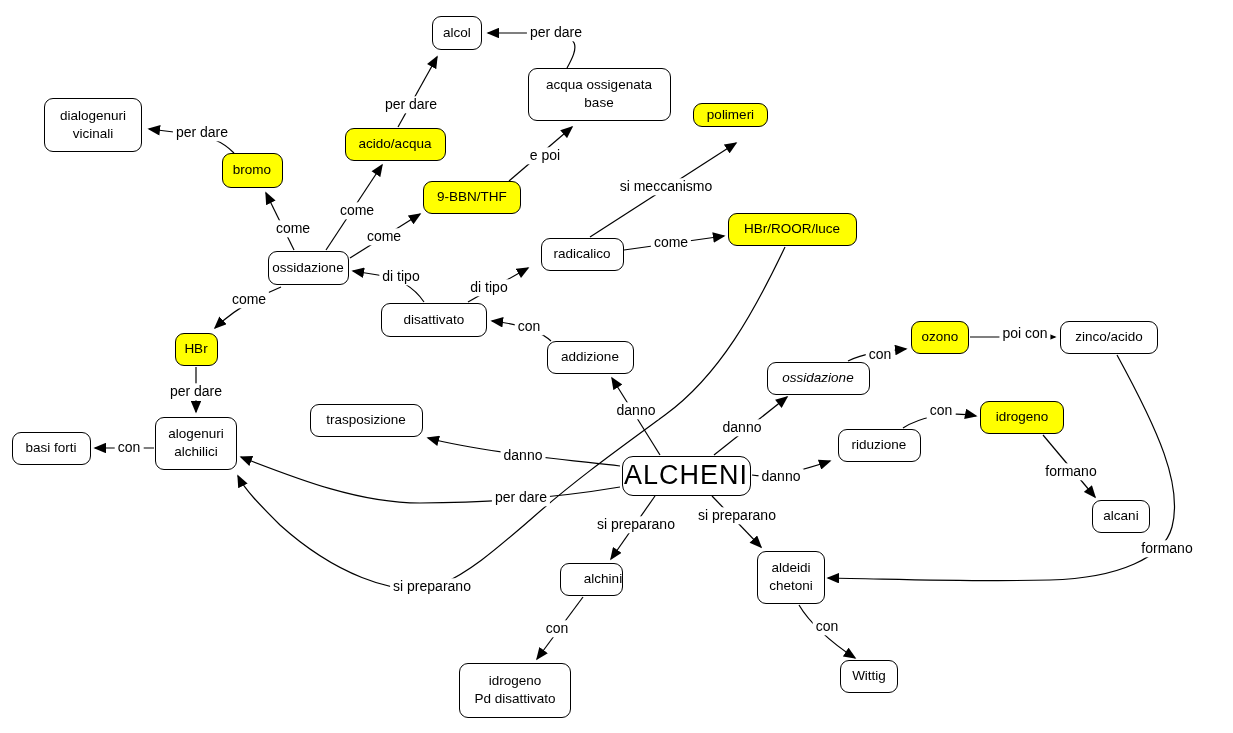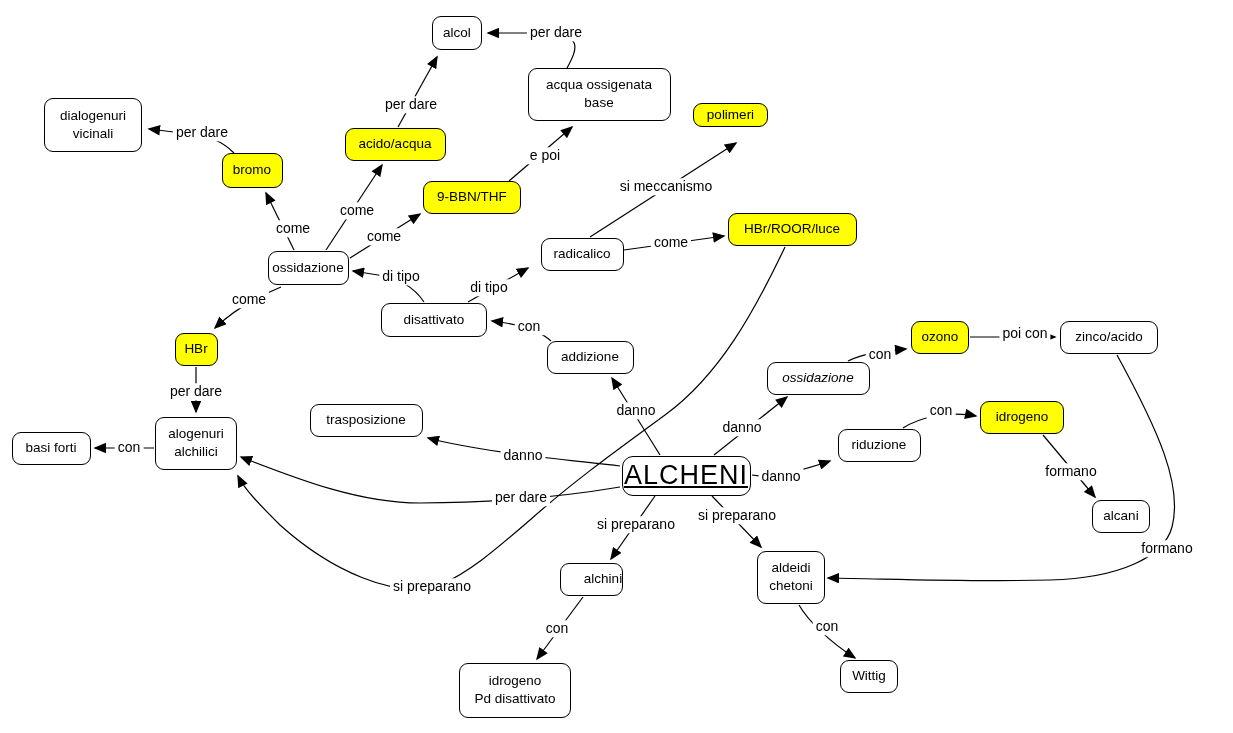--- a/index.html
+++ b/index.html
@@ -42,21 +42,21 @@
     border: 1.4px solid var(--nodeborder, #000000);
     border-radius: 9px;
     background: var(--nodefill, #ffffff);
     color: #000000;
     font-size: 13.5px;
     line-height: 1.3;
     white-space: pre-line;
     cursor: default;
   }
   .node.highlight { background: var(--hl, #ffff00); }
-  .node.big { font-size: 27px; border-radius: 11px; letter-spacing: 1px; text-decoration: underline; }
+  .node.big { font-size: 27px; border-radius: 11px; letter-spacing: 1px; }
 </style>
 </head>
 <body>
 
 <div id="canvas">
   <svg id="edge-layer" viewBox="0 0 1233 733" xmlns="http://www.w3.org/2000/svg">
     <defs>
       <marker id="arw" viewBox="0 0 12 10" refX="10.5" refY="5" markerWidth="13" markerHeight="10.5" orient="auto" markerUnits="userSpaceOnUse">
         <path d="M0,0 L12,5 L0,10 Z"></path>
       </marker>

